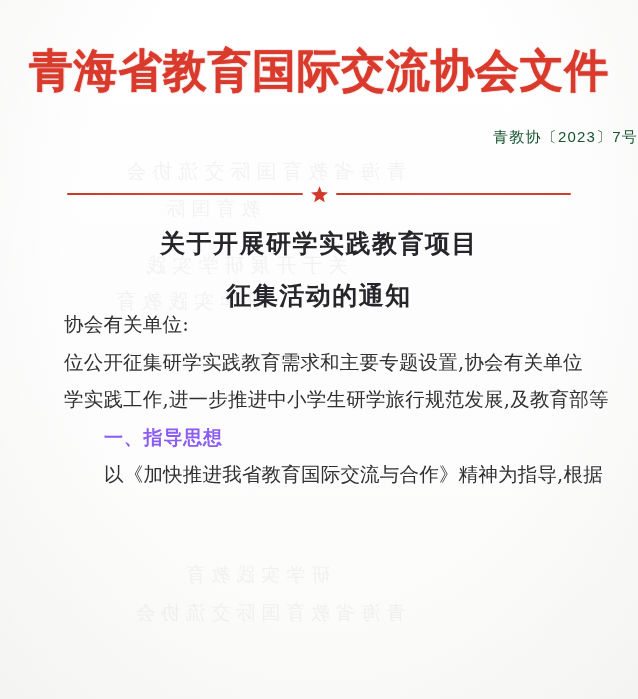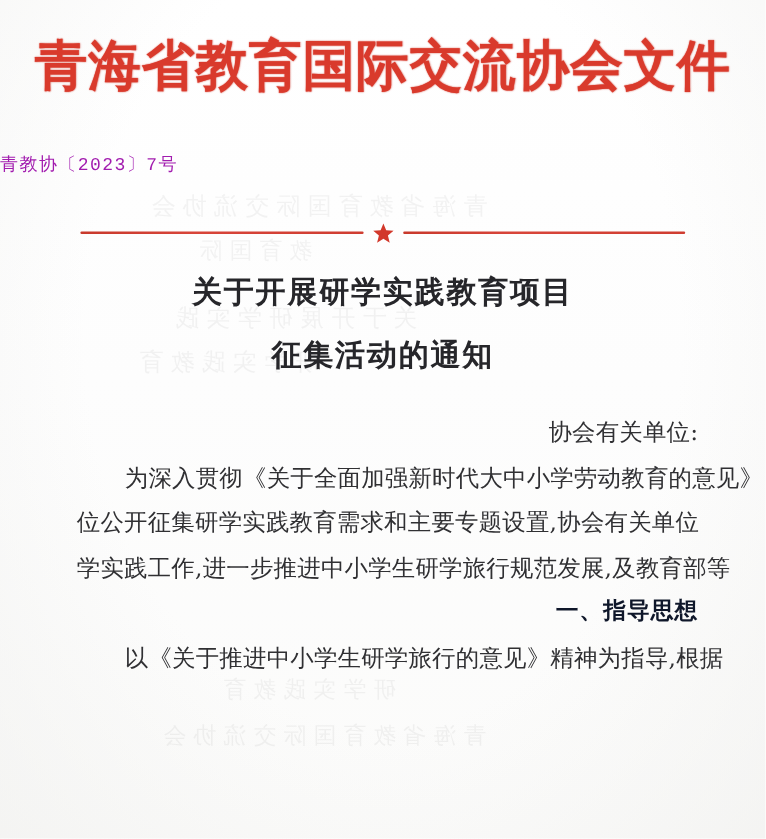--- a/index.html
+++ b/index.html
@@ -51,21 +51,21 @@
   .content {
     position: relative;
     z-index: 3;
     width: 638px;
     height: 699px;
   }
 
   
   .masthead {
     position: absolute;
-    top: 31px;
+    top: 47px;
     left: 0;
     width: 638px;
     text-align: center;
   }
   .masthead-title {
     display: inline-block;
     font-family: "DejaVu Serif", "Liberation Serif", serif;
     font-weight: 700;
     font-size: 45px;
     line-height: 1.08;
@@ -76,24 +76,24 @@
       0.5px 0.4px 1.4px rgba(190,45,34,0.45);
     transform: scaleX(0.97);
   }
 
   
   .doc-number {
     position: absolute;
     top: 128px;
     left: 0;
     width: 638px;
-    text-align: left;
-    font-family: Liberation Mono, monospace;
+    text-align: right;
+    font-family: Liberation Sans, sans-serif;
     font-size: 15px;
-    color: #a21caf;
+    color: #14532d;
     letter-spacing: 1.2px;
   }
 
   
   .red-rule {
     position: absolute;
     top: 186px;
     left: 67px;
     width: 504px;
     height: 16px;
@@ -132,42 +132,41 @@
     font-size: 25px;
     line-height: 52px;
     color: #26262a;
     letter-spacing: 1.5px;
   }
   .doc-title .tline { display: block; }
 
   
   .body-block {
     position: absolute;
-    top: 342px;
+    top: 306px;
     left: 64px;
     width: 518px;
-    text-align: right;
   }
   .line {
     font-family: "DejaVu Serif", "Liberation Serif", serif;
     font-size: 19.5px;
     line-height: 37.5px;
     color: #2d2d30;
     color: #303033;
     letter-spacing: 0.2px;
     white-space: nowrap;
   }
   .line.indent { text-indent: 40px; }
   .line.heading {
-    font-family: Liberation Mono, monospace;
+    font-family: Liberation Serif, serif;
     font-weight: 700;
     font-size: 19px;
     text-indent: 40px;
     letter-spacing: 0.8px;
-    color: #0f172a;
+    color: #8b5cf6;
   }
   .line.clipped { }
 </style>
 </head>
 <body>
 
 <div class="page">
 
   <div class="paper-tint"></div>
 
@@ -199,23 +198,22 @@
     </div>
 
     <div class="doc-title">
       <span class="tline">关于开展研学实践教育项目</span>
       <span class="tline">征集活动的通知</span>
     </div>
 
     <div class="body-block">
       <div class="line">协会有关单位:</div>
 
-      <div class="line indent">为深入贯彻《关于全面加强新时代大中小学劳动教育的意见》</div>
       <div class="line">位公开征集研学实践教育需求和主要专题设置,协会有关单位</div>
       <div class="line">学实践工作,进一步推进中小学生研学旅行规范发展,及教育部等</div>
 
       <div class="line heading">一、指导思想</div>
 
-      <div class="line indent">以《关于推进中小学生研学旅行的意见》精神为指导,根据</div>
+      <div class="line indent">以《加快推进我省教育国际交流与合作》精神为指导,根据</div>
     </div>
 
   </div>
 </div>
 
 </body></html>

